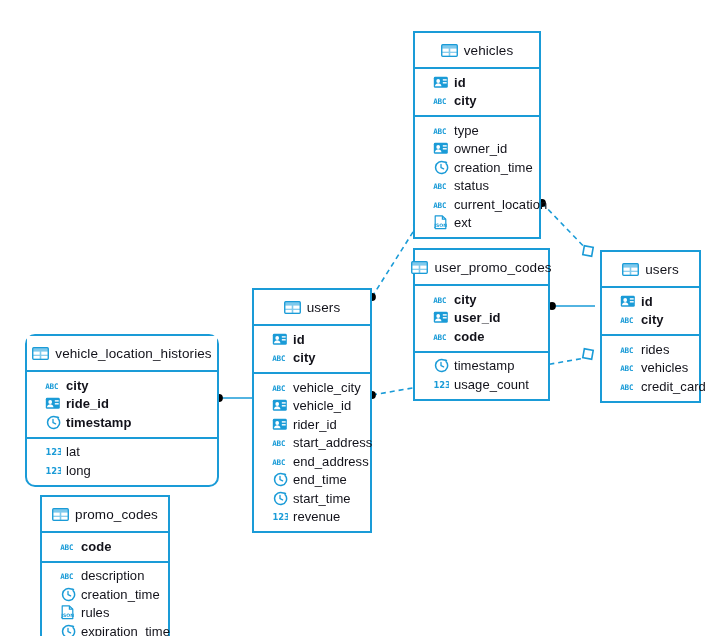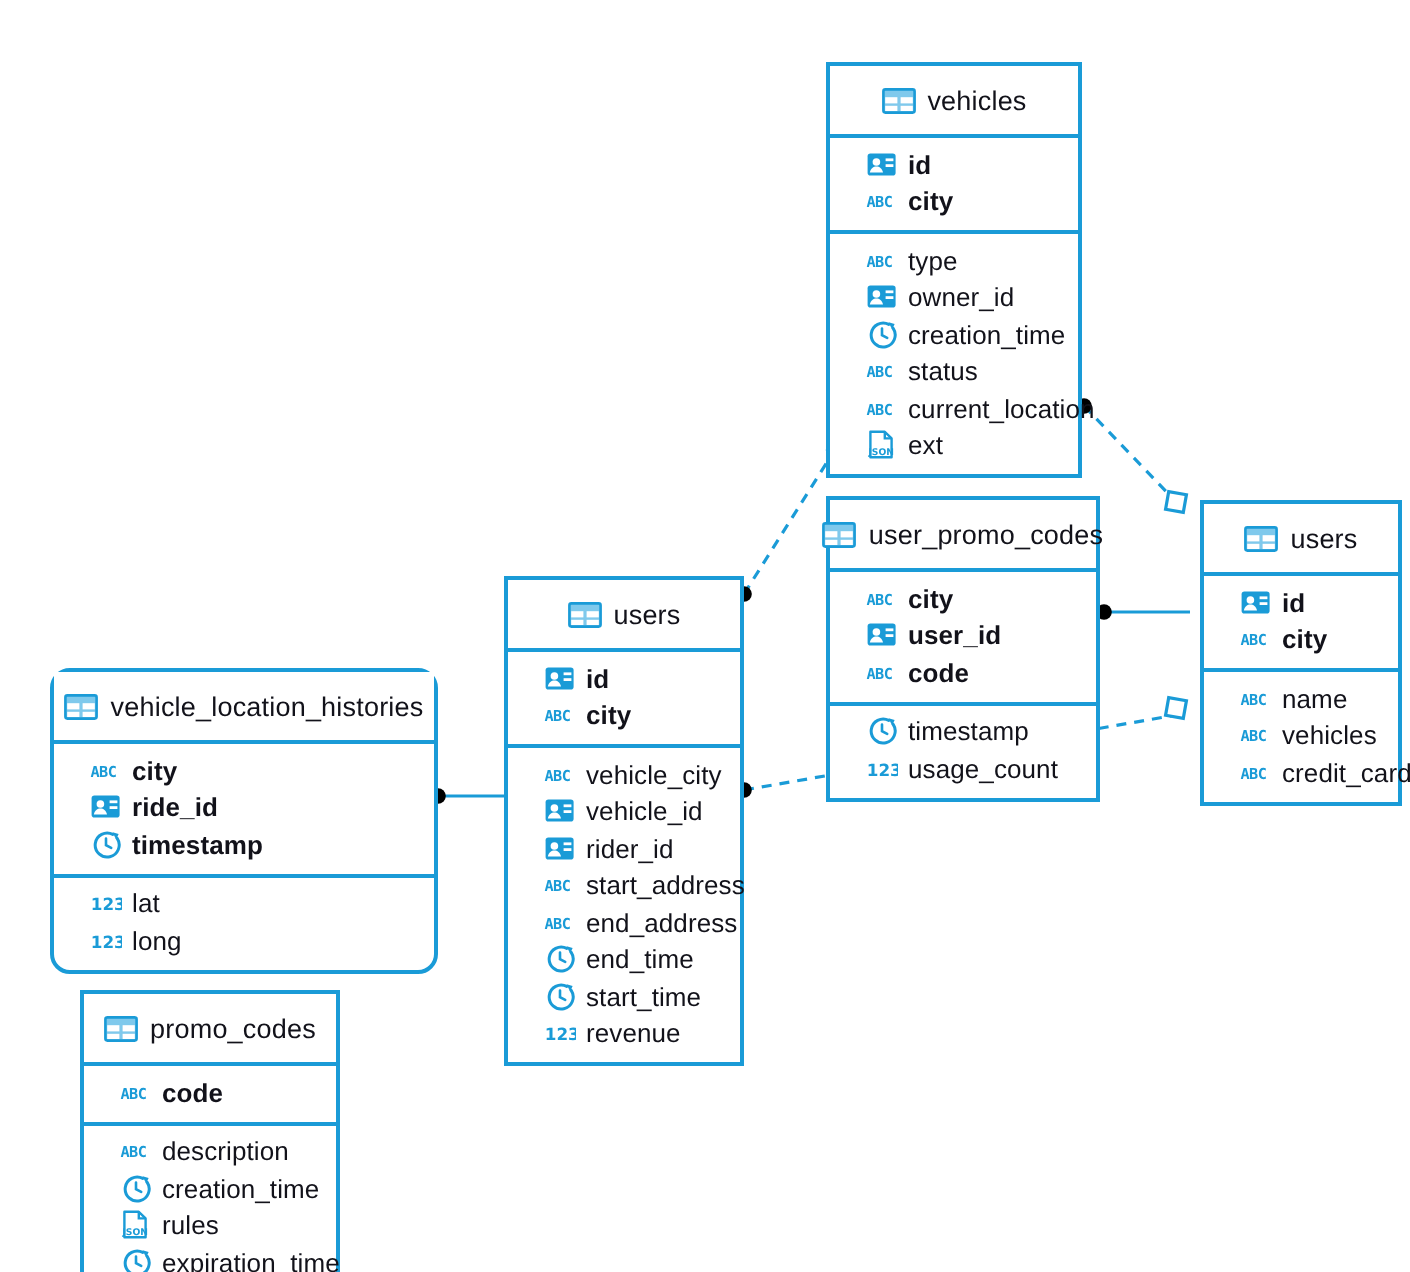--- a/index.html
+++ b/index.html
@@ -265,21 +265,21 @@
               <text x="0.2" y="10.5" fill="#1a9bd7" font-size="7.6" font-family="&quot;DejaVu Sans Mono&quot;, monospace" font-weight="bold" letter-spacing="-0.2">ABC</text>
             </svg>
             <span class="field-name">city</span>
           </div>
         </div>
         <div class="section">
           <div class="field-row">
             <svg viewBox="0 0 16 15" class="ficon">
               <text x="0.2" y="10.5" fill="#1a9bd7" font-size="7.6" font-family="&quot;DejaVu Sans Mono&quot;, monospace" font-weight="bold" letter-spacing="-0.2">ABC</text>
             </svg>
-            <span class="field-name">name</span>
+            <span class="field-name">rides</span>
           </div>
           <div class="field-row">
             <svg viewBox="0 0 16 15" class="ficon">
               <text x="0.2" y="10.5" fill="#1a9bd7" font-size="7.6" font-family="&quot;DejaVu Sans Mono&quot;, monospace" font-weight="bold" letter-spacing="-0.2">ABC</text>
             </svg>
             <span class="field-name">vehicles</span>
           </div>
           <div class="field-row">
             <svg viewBox="0 0 16 15" class="ficon">
               <text x="0.2" y="10.5" fill="#1a9bd7" font-size="7.6" font-family="&quot;DejaVu Sans Mono&quot;, monospace" font-weight="bold" letter-spacing="-0.2">ABC</text>

